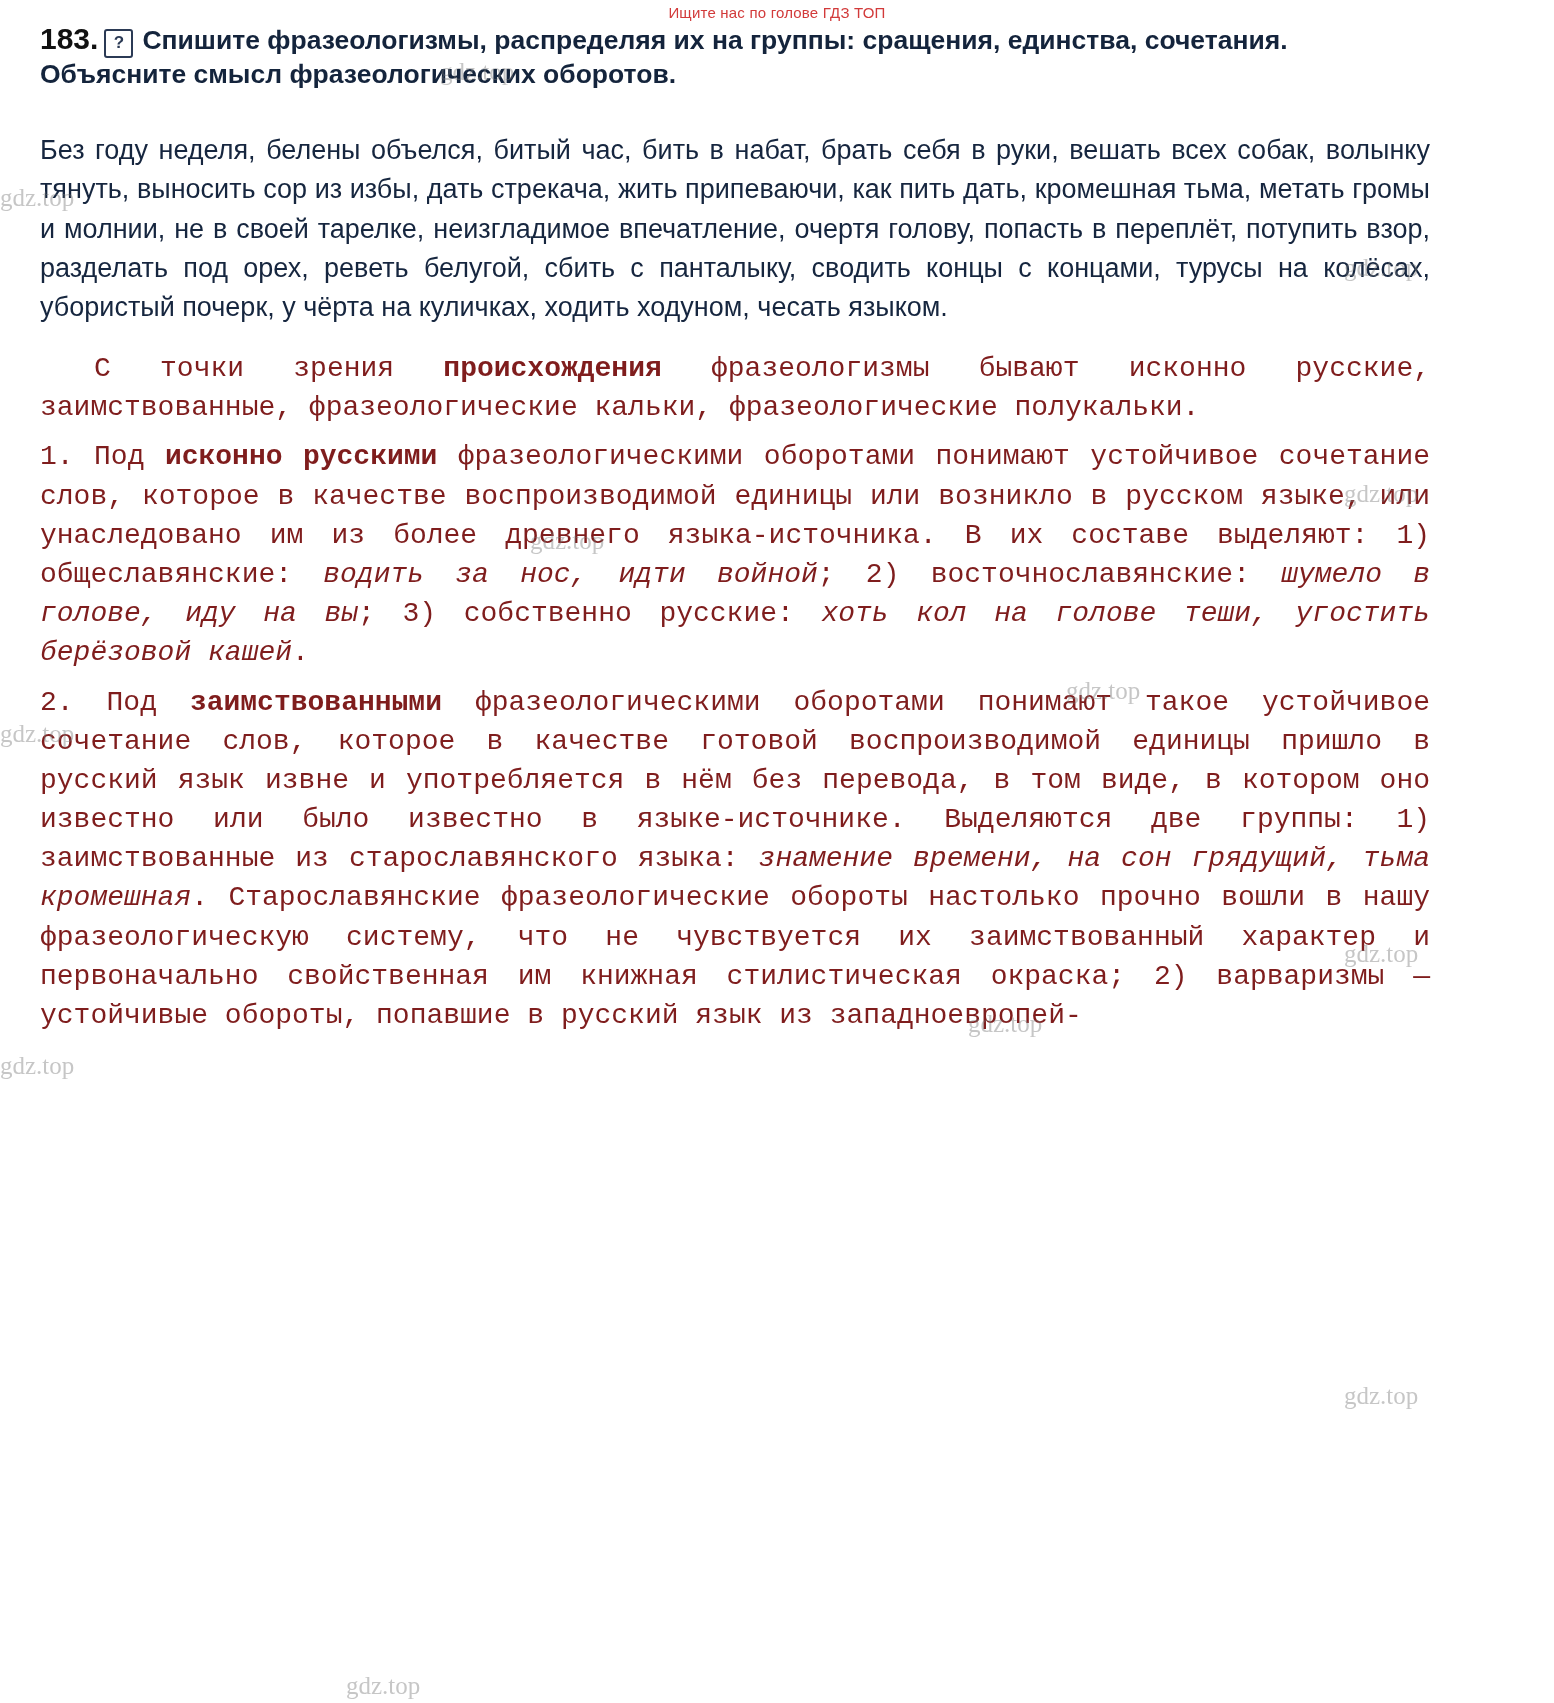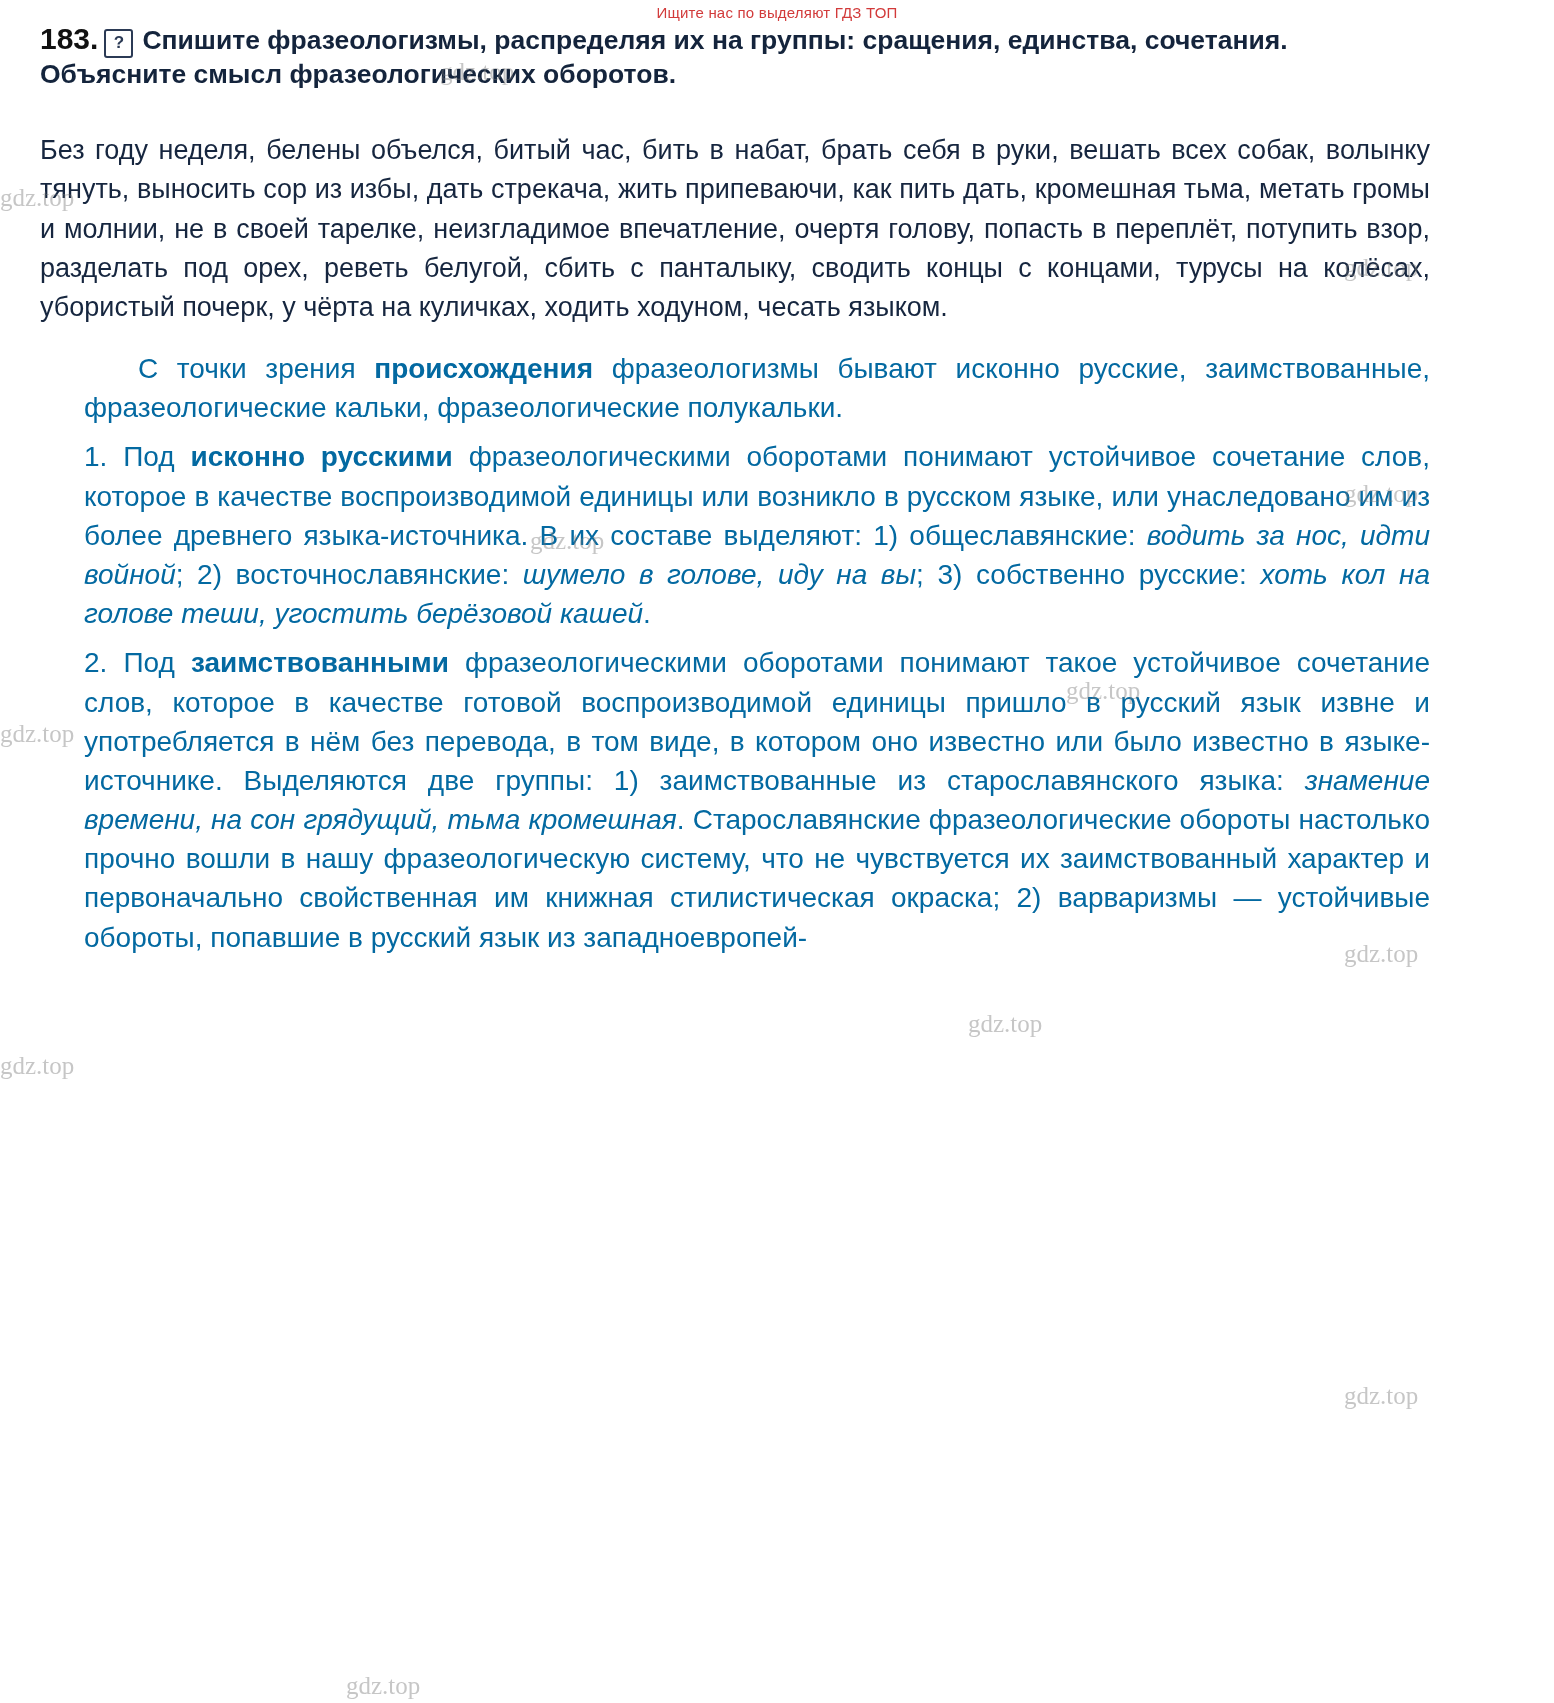--- a/index.html
+++ b/index.html
@@ -85,27 +85,26 @@
     font-size: 27px;
     line-height: 1.45;
     color: #16263f;
     text-align: justify;
     margin-bottom: 22px;
     margin-top: 39px;
   }
 
   
   .theory {
-    font-family: Liberation Sans, sans-serif;
+    font-family: Liberation Mono, monospace;
     font-size: 28px;
     line-height: 1.4;
-    color: #0369a1;
+    color: #7f1d1d;
     text-align: justify;
     margin-bottom: 10px;
-    margin-left: 44px;
   }
   .theory.indent { text-indent: 54px; }
   .theory b { font-weight: bold; }
   .theory i { font-style: italic; }
   .num-lead { font-weight: normal; }
 
   
   .wm {
     position: absolute;
     font-family: Liberation Serif, serif;
@@ -115,21 +114,21 @@
     user-select: none;
     white-space: nowrap;
     margin-top: 32px;
   }
 </style>
 </head>
 <body>
 
 <div class="page">
 
-  <div class="top-banner">Ищите нас по выделяют ГДЗ ТОП</div>
+  <div class="top-banner">Ищите нас по голове ГДЗ ТОП</div>
 
   <div class="content">
 
     <div class="task-head">
       <span class="task-num">183.</span><span class="q-icon">?</span><span>Спишите фразеологизмы, распределяя их на группы: сращения, единства, сочетания. Объясните смысл фразеологических оборотов.</span>
     </div>
 
     <div class="phrase-block">Без году неделя, белены объелся, битый час, бить в набат, брать себя в руки, вешать всех собак, волынку тянуть, выносить сор из избы, дать стрекача, жить припеваючи, как пить дать, кромешная тьма, метать громы и молнии, не в своей тарелке, неизгладимое впечатление, очертя голову, попасть в переплёт, потупить взор, разделать под орех, реветь белугой, сбить с панталыку, сводить концы с концами, турусы на колёсах, убористый почерк, у чёрта на куличках, ходить ходуном, чесать языком.</div>
 
     <div class="theory indent">

